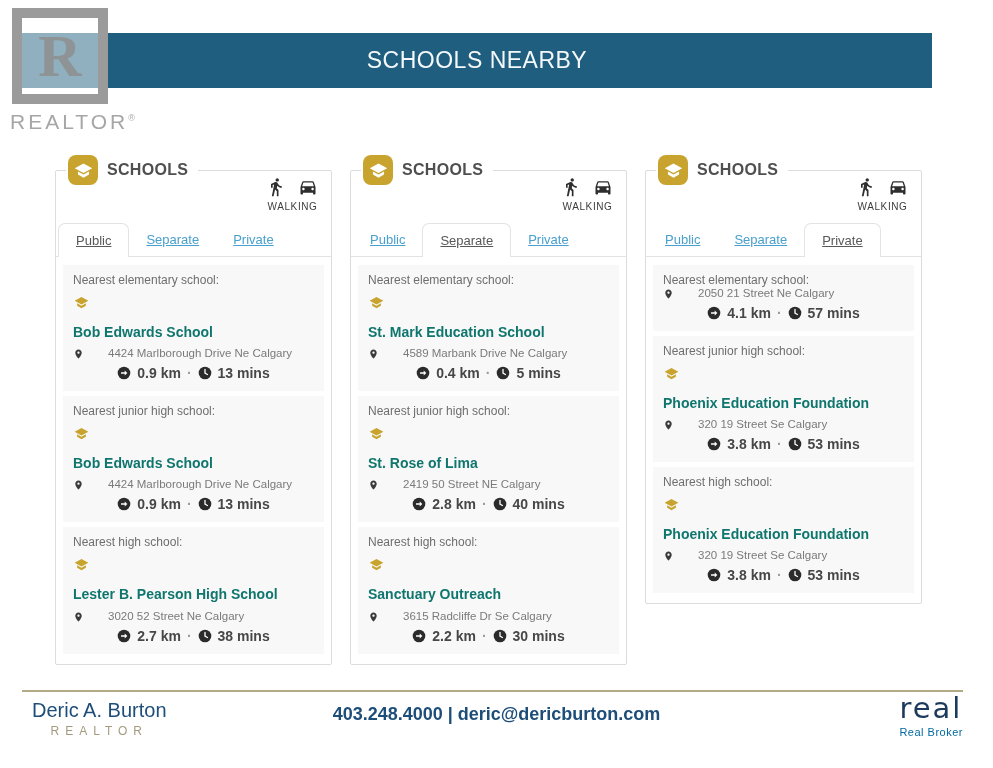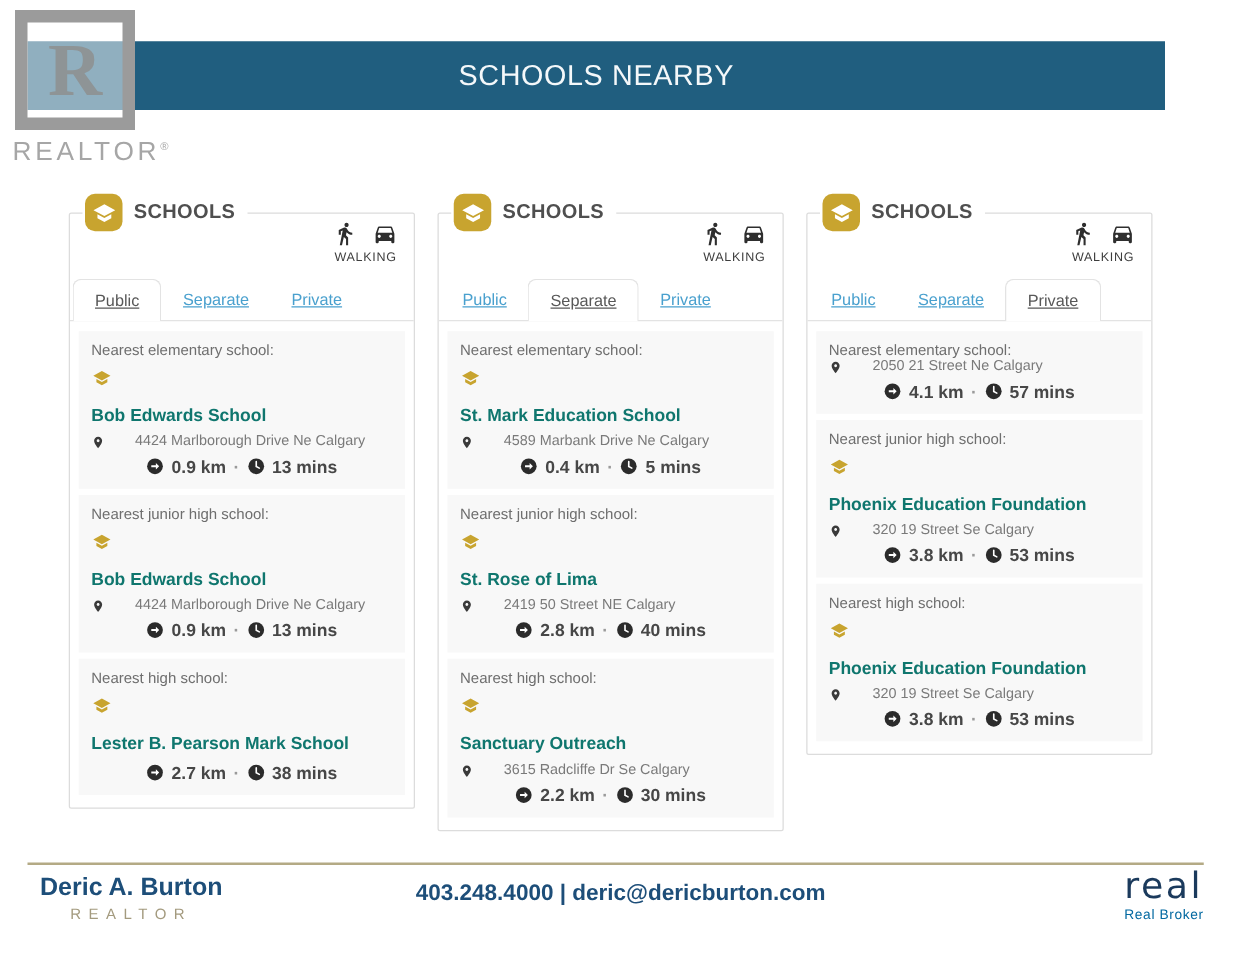--- a/index.html
+++ b/index.html
@@ -59,21 +59,21 @@
   }
   .sec-name svg{flex:0 0 auto;width:17px;height:15px;fill:#C8A42F;margin-top:2px;}
   .sec-addr{display:flex;gap:24px;align-items:flex-start;font-size:11.5px;color:#7a7a7a;margin-bottom:4px;}
   .sec-addr svg{width:11px;height:14px;fill:#3a3a3a;flex:0 0 auto;}
   .sec-meta{display:flex;gap:6px;align-items:center;font-size:14px;font-weight:bold;color:#474747;justify-content:center;}
   .sec-meta svg{width:14px;height:14px;flex:0 0 auto;}
   .meta-dot{color:#9a9a9a;font-weight:bold;}
   
   .footer-line{position:absolute;left:22px;top:690px;width:941px;height:2px;background:#B4AA85;}
   .agent{position:absolute;left:32px;top:699px;text-align:center;}
-  .agent-name{font-size:20px;font-weight:bold;color:#1D4E79;}
+  .agent-name{font-size:20px;font-weight:normal;color:#1D4E79;}
   .agent-title{font-size:12px;color:#A39A7E;letter-spacing:6px;margin-top:2px;}
   .contact{
     position:absolute;left:0;right:0;top:704px;text-align:center;
     font-size:18px;font-weight:bold;color:#1D4E79;
   }
   .brokerage{position:absolute;right:30px;top:691px;}
   .brokerage-logo{font-size:29px;color:#1B3A5C;letter-spacing:2px;font-family:"DejaVu Sans",sans-serif;}
   .brokerage-name{font-size:11px;color:#0369a1;margin-top:1px;letter-spacing:.5px;}
 </style>
 </head>
@@ -169,21 +169,27 @@
           </svg>
         <span>13 mins</span>
       </div>
     </div>
     <div class="section">
       <div class="sec-label">Nearest high school:</div>
       <div class="sec-name">
           <svg viewBox="0 0 24 24">
             <path d="M5 13.18v4L12 21l7-3.82v-4L12 17l-7-3.82zM12 3L1 9l11 6 11-6-11-6z"></path>
           </svg>
-          <span>Lester B. Pearson Mark School</span>
+          <span>Lester B. Pearson High School</span>
+        </div>
+      <div class="sec-addr">
+          <svg viewBox="0 0 24 24">
+            <path d="M12 2C8.13 2 5 5.13 5 9c0 5.25 7 13 7 13s7-7.75 7-13c0-3.87-3.13-7-7-7zm0 9.5c-1.38 0-2.5-1.12-2.5-2.5s1.12-2.5 2.5-2.5 2.5 1.12 2.5 2.5-1.12 2.5-2.5 2.5z"></path>
+          </svg>
+          <span>3020 52 Street Ne Calgary</span>
         </div>
       <div class="sec-meta">
         <svg viewBox="0 0 16 16">
             <circle cx="8" cy="8" r="7.2" fill="#2b2b2b"></circle>
             <path d="M4.6 8.9h4.2v2l3-2.9-3-2.9v2H4.6z" fill="#fff"></path>
           </svg>
         <span>2.7 km</span>
         <span class="meta-dot">·</span>
         <svg viewBox="0 0 16 16">
             <circle cx="8" cy="8" r="7.2" fill="#2b2b2b"></circle>

